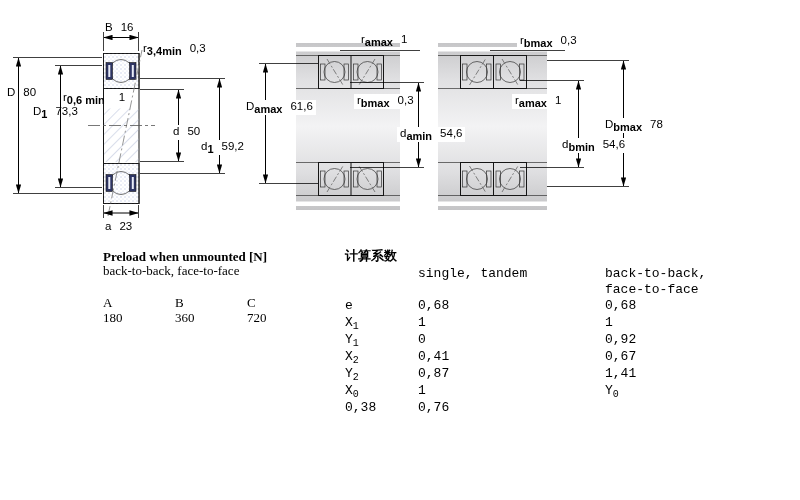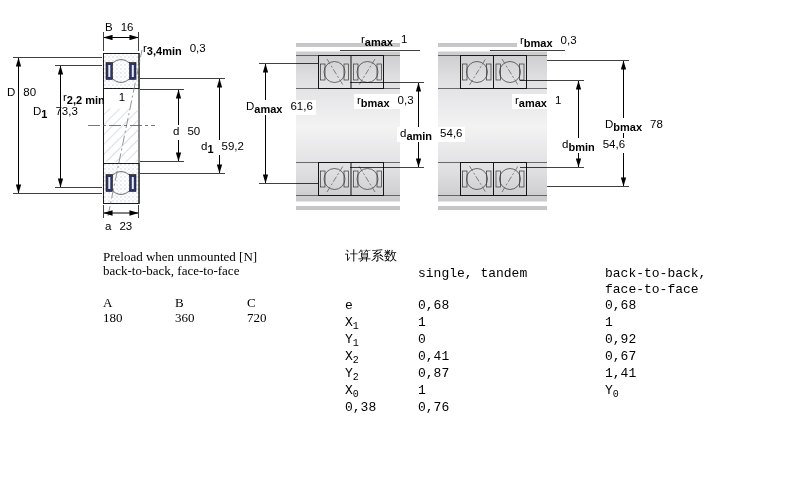--- a/index.html
+++ b/index.html
@@ -9,21 +9,21 @@
   .lbl{position:absolute;font-family:"Liberation Sans","DejaVu Sans",sans-serif;
        font-size:11.5px;line-height:13px;color:#000;white-space:nowrap;}
   .lbl sub{font-size:11px;line-height:1;vertical-align:-3px;font-weight:bold;}
   .lbl .v{margin-left:8px;}
   .lbl .v.wide{margin-left:14px;}
   .lbl.bg{background:#fff;padding:0 3px;}
 
   
   .tbl{position:absolute;color:#000;
        font-family:"Liberation Serif","DejaVu Serif",serif;font-size:13px;}
-  .t-title{font-weight:normal;line-height:15px;}
+  .t-title{font-weight:bold;line-height:15px;}
   .t-sub{line-height:14px;}
   .tbl sub{font-size:10px;line-height:1;vertical-align:-3px;}
   .pgrid{display:grid;grid-template-columns:72px 72px 72px;margin-top:17px;line-height:15px;}
   .fgrid{display:grid;grid-template-columns:73px 187px auto;line-height:16px;margin-top:3px;font-family:Liberation Mono, monospace;}
 
   svg .ext{stroke:#000;stroke-width:0.75;fill:none;}
   svg .dim{stroke:#000;stroke-width:1;fill:none;}
   svg .edge{stroke:#151515;stroke-width:1;fill:none;}
   svg .thin{stroke:#333;stroke-width:0.7;fill:none;}
 </style>
@@ -192,21 +192,21 @@
       <line class="ext" x1="520" y1="80.5" x2="584" y2="80.5"></line>
       <line class="ext" x1="520" y1="167.5" x2="584" y2="167.5"></line>
       <line class="dim" x1="578.5" y1="81" x2="578.5" y2="167" marker-start="url(#arrS)" marker-end="url(#arrE)"></line>
     </g>
   </svg>
 
   <div class="lbl" style="left:105px;top:21px"><span>B</span><sub></sub><span class="v">16</span></div>
   <div class="lbl" style="left:143px;top:42px"><span>r</span><sub>3,4min</sub><span class="v">0,3</span></div>
   <div class="lbl" style="left:7px;top:86px"><span>D</span><sub></sub><span class="v">80</span></div>
   <div class="lbl" style="left:33px;top:105px"><span>D</span><sub>1</sub><span class="v">73,3</span></div>
-  <div class="lbl" style="left:63px;top:91px"><span>r</span><sub>2,2 min</sub><span class="v wide">1</span></div>
+  <div class="lbl" style="left:63px;top:91px"><span>r</span><sub>0,6 min</sub><span class="v wide">1</span></div>
   <div class="lbl bg" style="left:170px;top:125px"><span>d</span><sub></sub><span class="v">50</span></div>
   <div class="lbl bg" style="left:198px;top:140px"><span>d</span><sub>1</sub><span class="v">59,2</span></div>
   <div class="lbl" style="left:105px;top:220px"><span>a</span><sub></sub><span class="v">23</span></div>
 
   <div class="lbl" style="left:361px;top:33px"><span>r</span><sub>amax</sub><span class="v">1</span></div>
   <div class="lbl bg" style="left:243px;top:100px"><span>D</span><sub>amax</sub><span class="v">61,6</span></div>
   <div class="lbl bg" style="left:354px;top:94px"><span>r</span><sub>bmax</sub><span class="v">0,3</span></div>
   <div class="lbl bg" style="left:397px;top:127px"><span>d</span><sub>amin</sub><span class="v">54,6</span></div>
 
   <div class="lbl bg" style="left:517px;top:34px"><span>r</span><sub>bmax</sub><span class="v">0,3</span></div>

